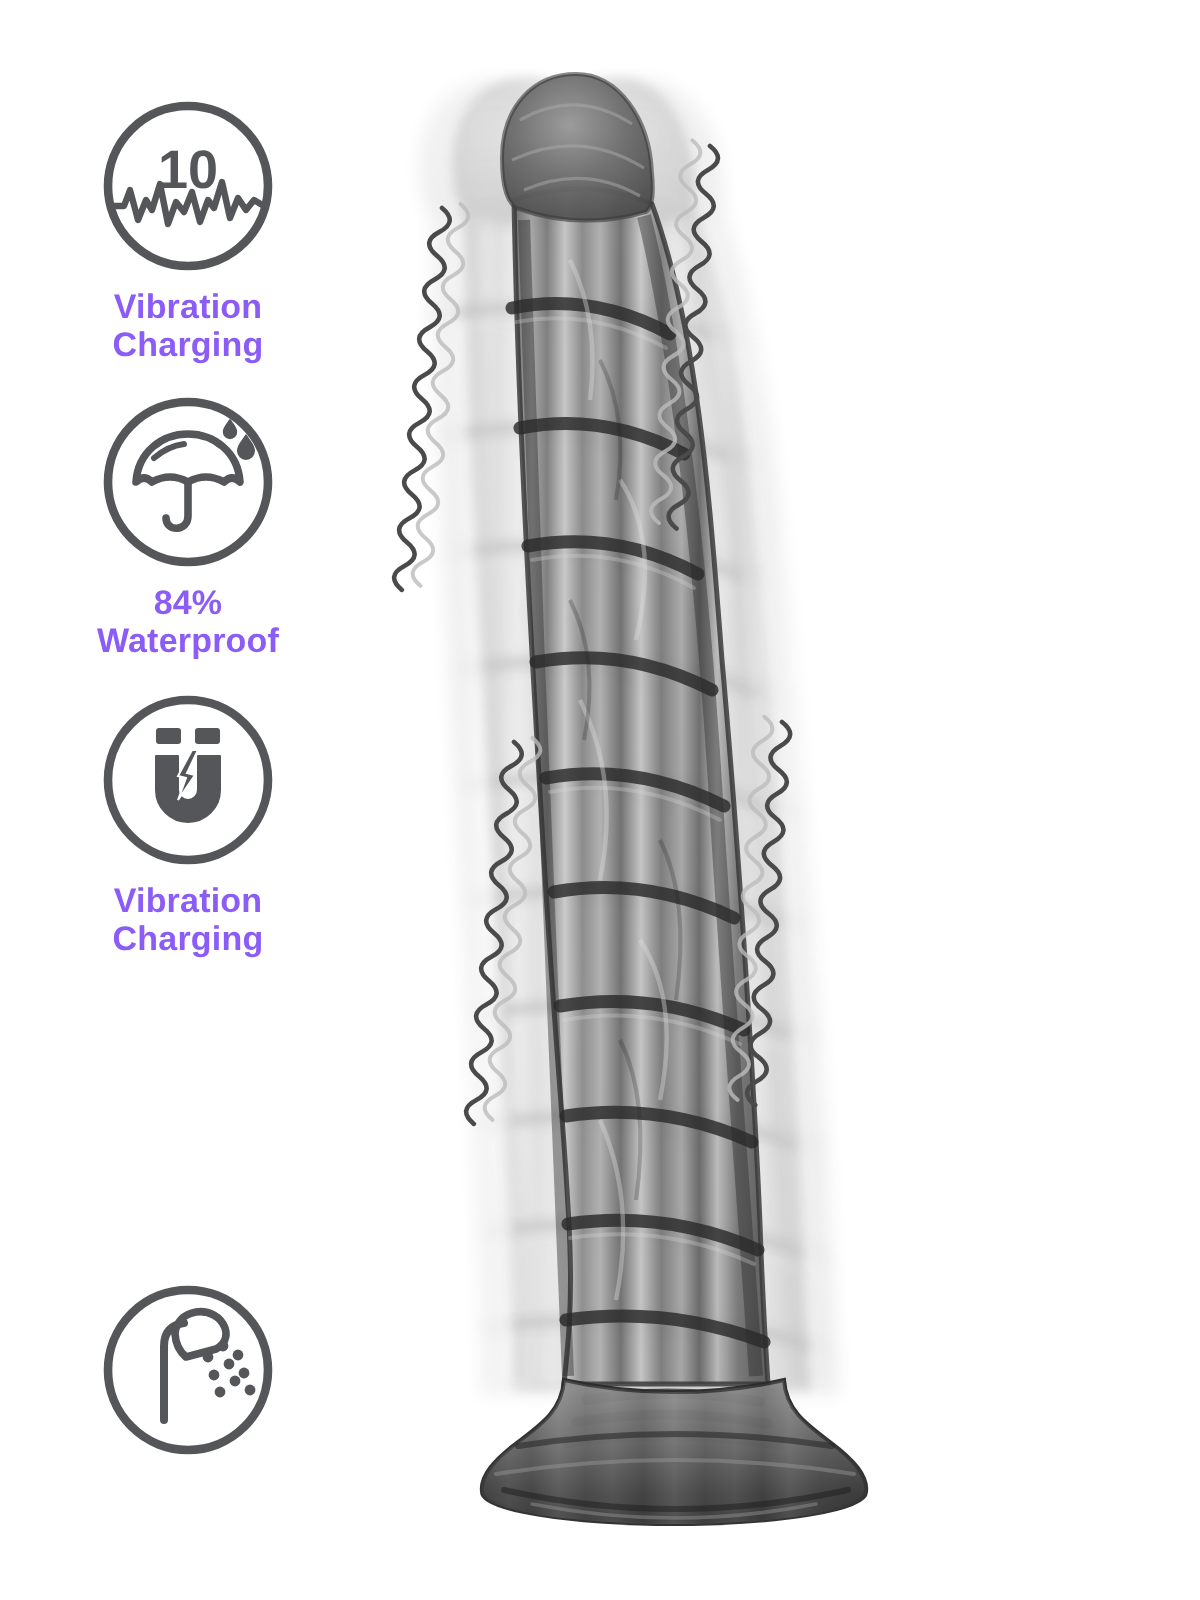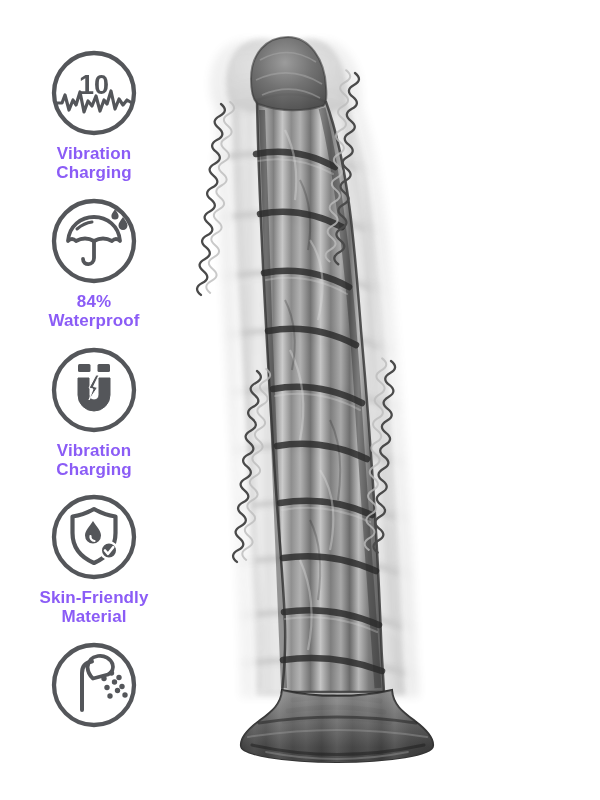--- a/index.html
+++ b/index.html
@@ -209,36 +209,20 @@
         <path d="M29,33 L29,50 A16,16 0 0 0 61,50 L61,33 L50,33 L50,50
                  A5,5 0 0 1 40,50 L40,33 Z" fill="#54565a" stroke="#54565a" stroke-width="1" stroke-linejoin="round"></path>
         <polygon points="47,30 40,43 44,44 40,55 48.5,42.5 44.5,41.5 50,30" fill="#54565a" stroke="#ffffff" stroke-width="1"></polygon>
       </svg>
       <div class="lbl">
         <div>Vibration</div>
         <div>Charging</div>
       </div>
     </div>
 
-    <div class="feature" style="top:492px">
-      <svg class="ic" viewBox="0 0 90 90">
-        <circle cx="45" cy="45" r="40" fill="none" stroke="#54565a" stroke-width="4.3"></circle>
-        <path d="M45,17 C38,21 31,23.5 23.5,24.5 L23.5,41 C23.5,55.5 32.5,65.5 45,71
-                 C57.5,65.5 66.5,55.5 66.5,41 L66.5,24.5 C59,23.5 52,21 45,17 Z" fill="none" stroke="#54565a" stroke-width="4.2" stroke-linejoin="round"></path>
-        <path d="M44,29 C47.5,34.5 52,38.5 52,43.5 A8,8 0 1,1 36,43.5
-                 C36,38.5 40.5,34.5 44,29 Z" fill="#54565a"></path>
-        <path d="M41.5,44 A4.2,4.2 0 0 0 45.5,49" fill="none" stroke="#ffffff" stroke-width="2.2" stroke-linecap="round"></path>
-        <circle cx="60" cy="58.5" r="8.2" fill="#54565a" stroke="#ffffff" stroke-width="2.4"></circle>
-        <path d="M56,58.5 L59,61.8 L64.2,55.2" fill="none" stroke="#ffffff" stroke-width="2.6" stroke-linecap="round" stroke-linejoin="round"></path>
-      </svg>
-      <div class="lbl">
-        <div>Skin-Friendly</div>
-        <div>Material</div>
-      </div>
-    </div>
 
     <div class="feature" style="top:640px">
       <svg class="ic" viewBox="0 0 90 90">
         <circle cx="45" cy="45" r="40" fill="none" stroke="#54565a" stroke-width="4.3"></circle>
         <path d="M33,70 L33,33 Q33,23 43,21.5" fill="none" stroke="#54565a" stroke-width="4" stroke-linecap="round"></path>
         <path d="M38.5,27 C39,21 43,17 49,16 C55.5,15 61.5,18.5 63.5,24
                  C65,28.5 63,32.5 59,34.5 L44,38.5 C40.5,35.5 38.8,31.5 38.5,27 Z" fill="none" stroke="#54565a" stroke-width="3.8" stroke-linejoin="round"></path>
         <g fill="#54565a">
           <circle cx="55" cy="38.5" r="2.7"></circle>
             <circle cx="62.5" cy="33" r="2.7"></circle>

